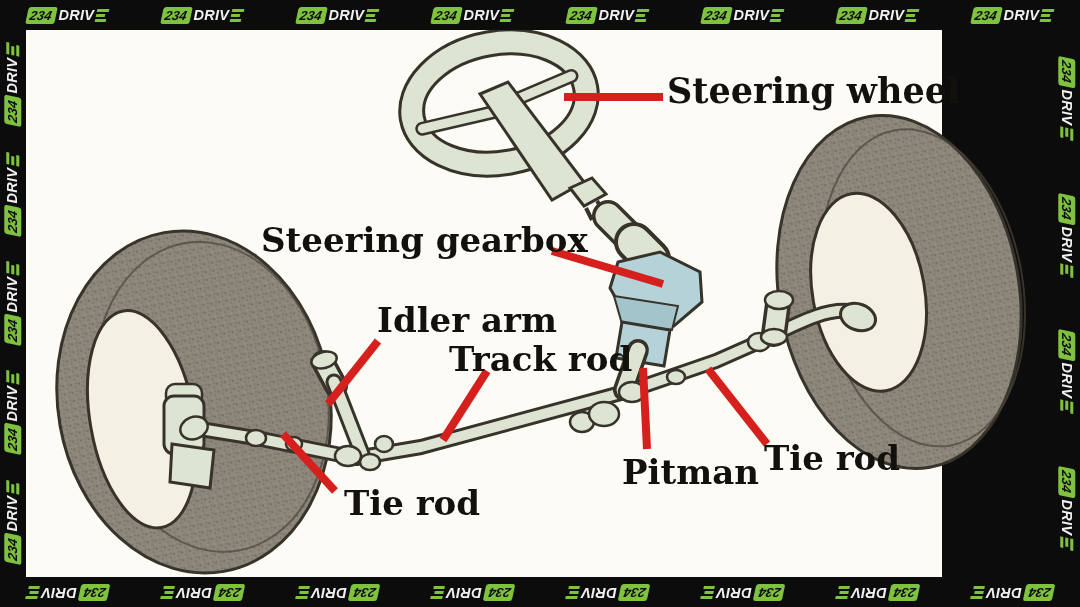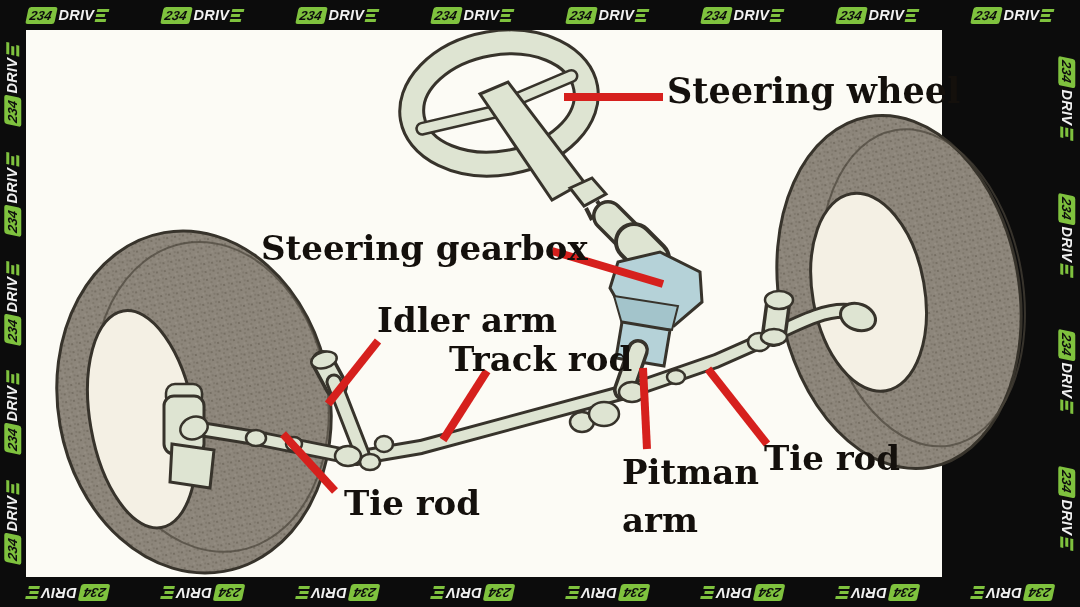--- a/index.html
+++ b/index.html
@@ -399,23 +399,22 @@
         <line class="pointer" x1="526" y1="221" x2="637" y2="254"></line>
         <line class="pointer" x1="352" y1="311" x2="302" y2="374"></line>
         <line class="pointer" x1="461" y1="341" x2="417" y2="410"></line>
         <line class="pointer" x1="309" y1="461" x2="257" y2="404"></line>
         <line class="pointer" x1="617" y1="338" x2="621" y2="419"></line>
         <line class="pointer" x1="682" y1="339" x2="741" y2="414"></line>
       </g>
     </svg>
 
     <div class="lbl big" style="left:641px;top:42px;">Steering wheel</div>
-    <div class="lbl" style="left:235px;top:200px;">Steering gearbox</div>
+    <div class="lbl" style="left:235px;top:192px;">Steering gearbox</div>
     <div class="lbl" style="left:351px;top:272px;">Idler arm</div>
     <div class="lbl" style="left:423px;top:311px;">Track rod</div>
     <div class="lbl" style="left:318px;top:455px;">Tie rod</div>
     <div class="lbl twoline" style="left:596px;top:418px;">
       <div>Pitman</div>
-      <div>arm</div>
     </div>
     <div class="lbl" style="left:738px;top:410px;">Tie rod</div>
   </div>
 </div>
 
 </body></html>

